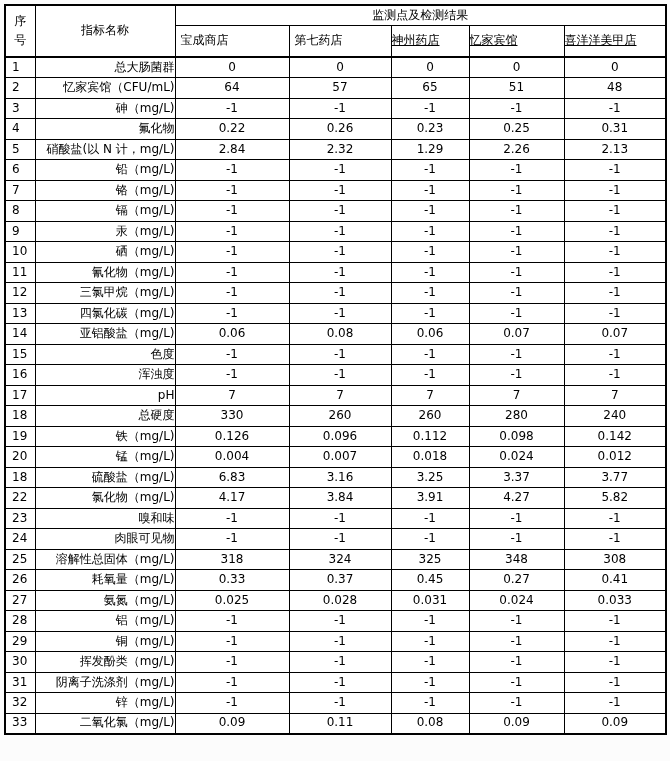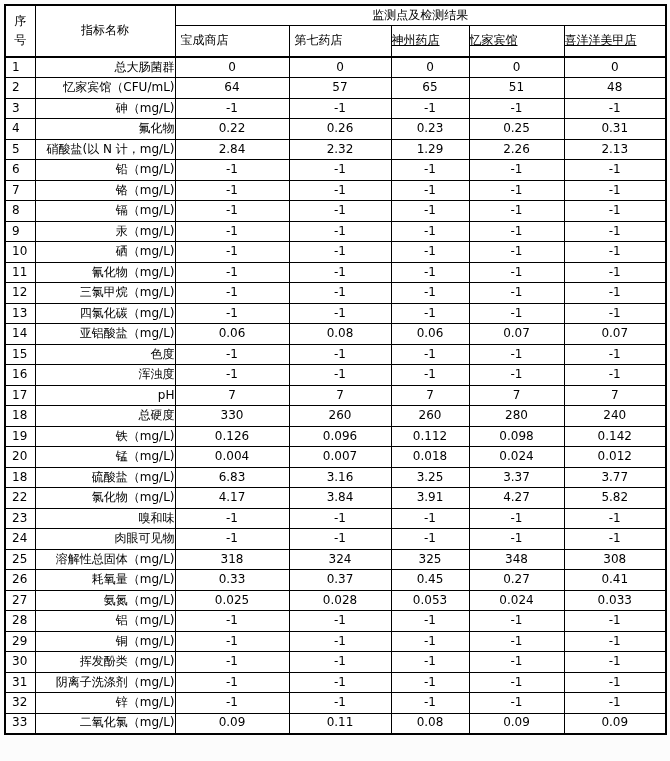--- a/index.html
+++ b/index.html
@@ -307,21 +307,21 @@
           <td class="c-val">0.37</td>
           <td class="c-val">0.45</td>
           <td class="c-val">0.27</td>
           <td class="c-val">0.41</td>
         </tr>
         <tr>
           <td class="c-no">27</td>
           <td class="c-name">氨氮（mg/L)</td>
           <td class="c-val">0.025</td>
           <td class="c-val">0.028</td>
-          <td class="c-val">0.053</td>
+          <td class="c-val">0.031</td>
           <td class="c-val">0.024</td>
           <td class="c-val">0.033</td>
         </tr>
         <tr>
           <td class="c-no">28</td>
           <td class="c-name">铝（mg/L)</td>
           <td class="c-val">-1</td>
           <td class="c-val">-1</td>
           <td class="c-val">-1</td>
           <td class="c-val">-1</td>

